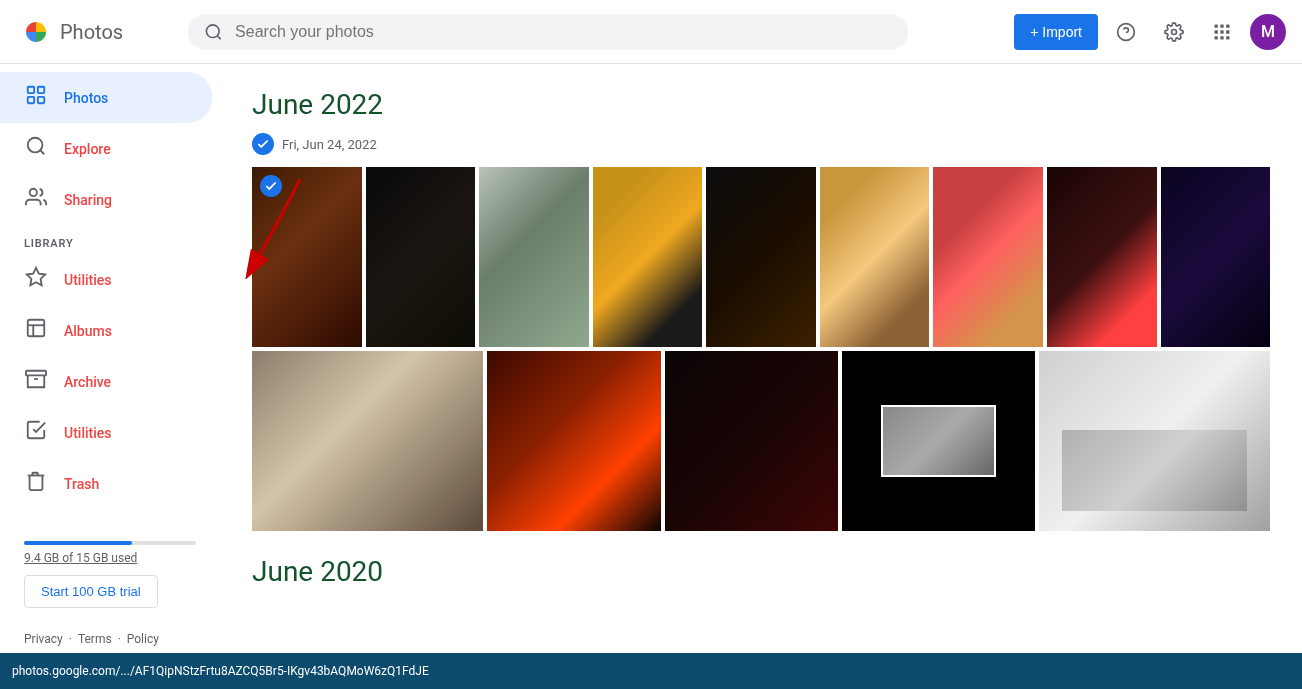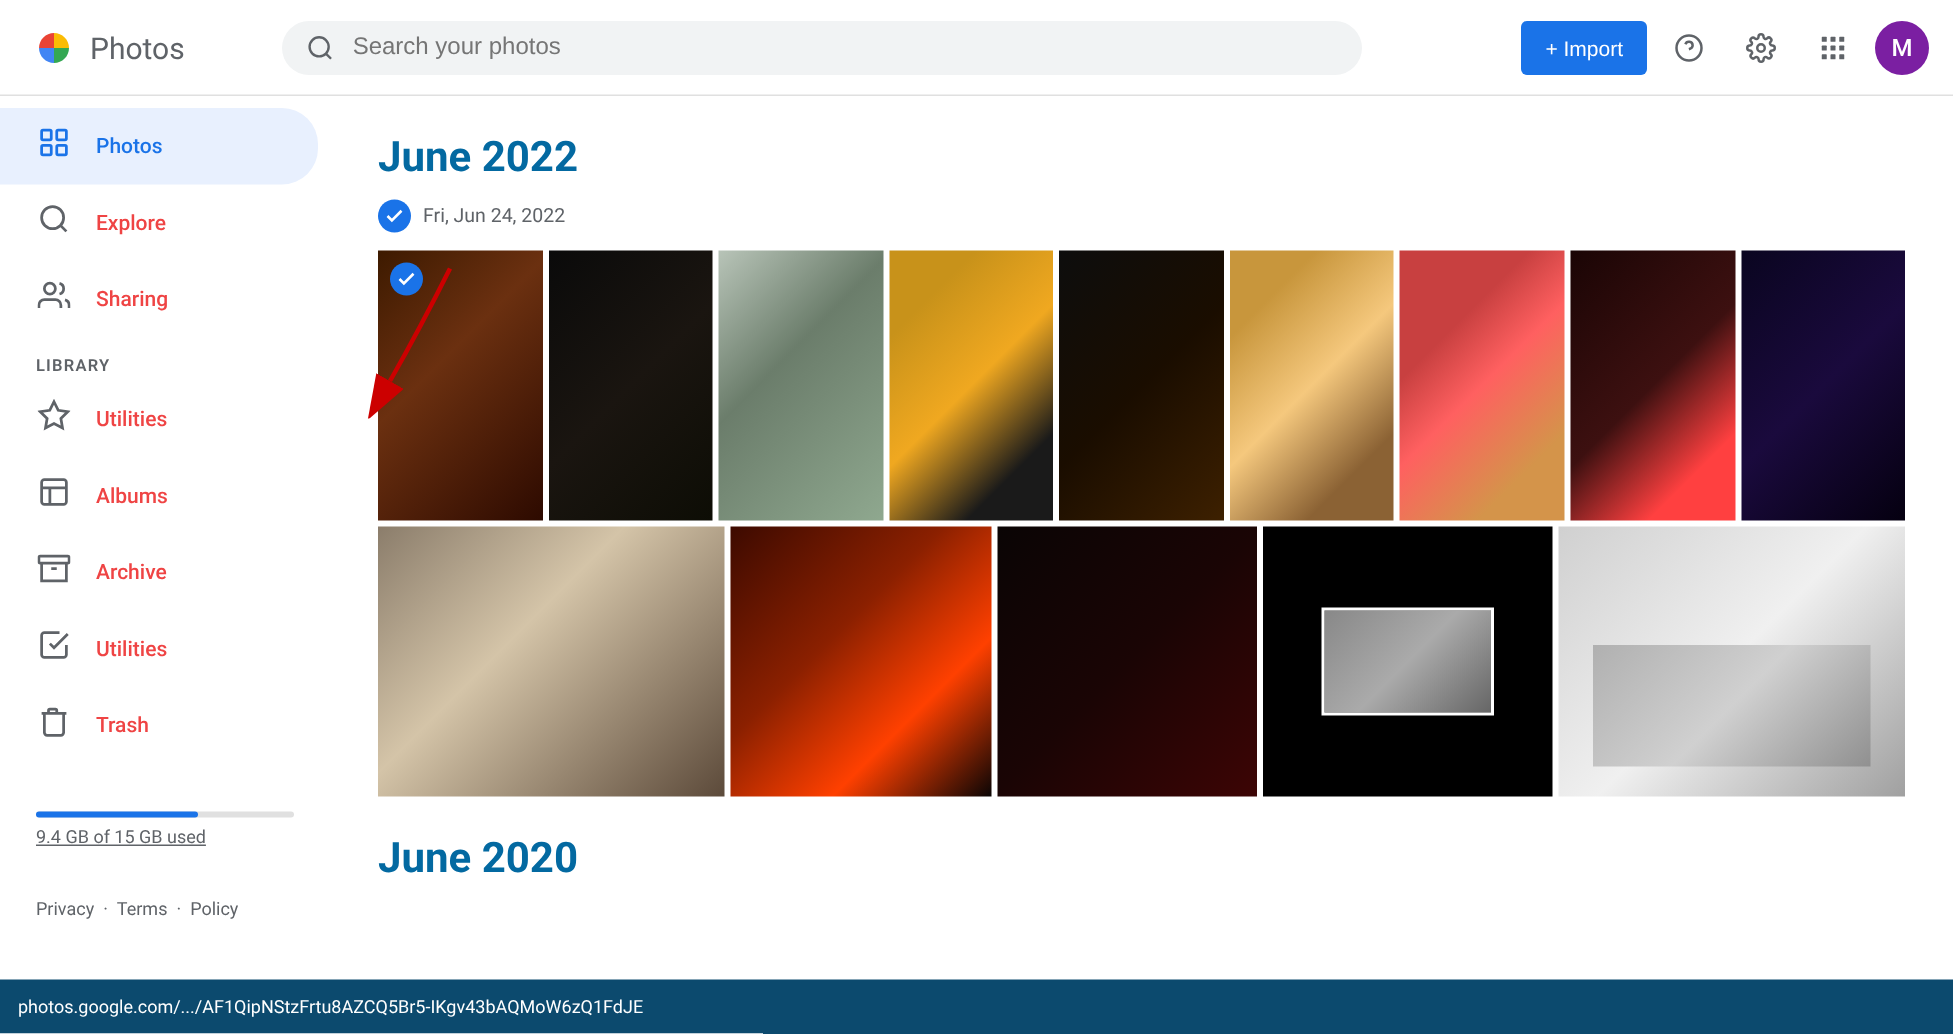--- a/index.html
+++ b/index.html
@@ -70,21 +70,21 @@
       padding: 8px 16px; font-size: 13px; color: #1a73e8; cursor: pointer;
       font-weight: 500;
     }
 
     .footer-links { padding: 8px 24px; display: flex; gap: 6px; font-size: 12px; color: #5f6368; flex-wrap: wrap; }
     .footer-links span { cursor: pointer; }
     .footer-dot { color: #5f6368; }
 
     
     .main { flex: 1; overflow-y: auto; padding: 24px 32px; }
-    .section-title { font-size: 28px; font-weight: 700; color: #0369a1; margin-bottom: 12px; }
+    .section-title { font-size: 28px; font-weight: 400; color: #14532d; margin-bottom: 12px; }
     .date-header { display: flex; align-items: center; gap: 8px; margin-bottom: 12px; font-size: 13px; color: #5f6368; }
     .date-check { width: 22px; height: 22px; border-radius: 50%; background: #1a73e8; display: flex; align-items: center; justify-content: center; }
     .date-check svg { color: #fff; }
 
     .photos-grid { display: flex; gap: 4px; margin-bottom: 4px; flex-wrap: nowrap; }
     .photo-item {
       flex: 1; height: 180px; background: #e0e0e0; overflow: hidden;
       position: relative; cursor: pointer; min-width: 0;
     }
     .photo-overlay { position: absolute; top: 0; left: 0; right: 0; bottom: 0; background: rgba(0,0,0,0.1); opacity: 0; transition: opacity 0.2s; }
@@ -257,20 +257,21 @@
         </svg>
       </span>
       <span>Trash</span>
     </div>
 
     <div class="storage-section" style="margin-top: 16px;">
       <div class="storage-bar">
         <div class="storage-bar-fill" style="width: 62.6%"></div>
       </div>
       <div class="storage-text">9.4 GB of 15 GB used</div>
+      <button class="trial-btn">Start 100 GB trial</button>
     </div>
 
     <div class="footer-links">
       <span>Privacy</span>
       <span class="footer-dot">·</span>
       <span>Terms</span>
       <span class="footer-dot">·</span>
       <span>Policy</span>
     </div>
   </div>

